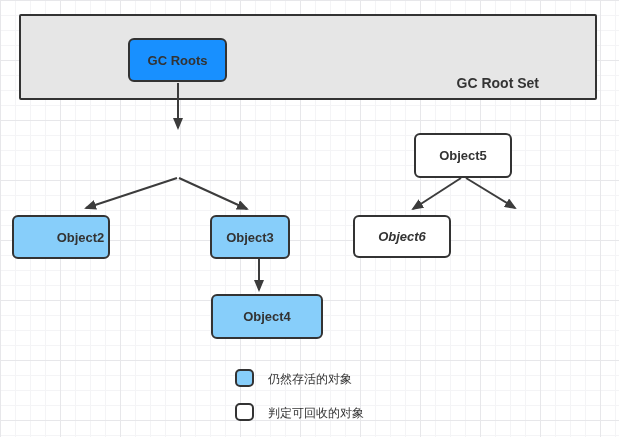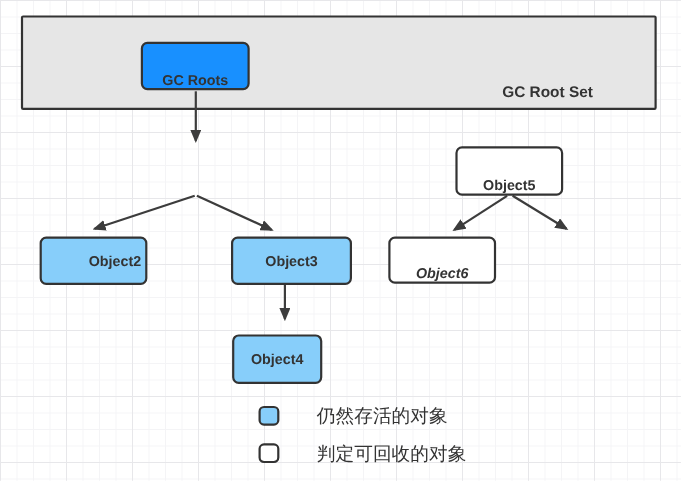--- a/index.html
+++ b/index.html
@@ -53,40 +53,39 @@
     display: flex;
     align-items: center;
     justify-content: center;
     font-size: 13px;
     font-weight: bold;
     color: #333333;
     z-index: 3;
   }
   .node.root  { background: #1890ff; }
   .node.alive { background: #87cefa; }
-  .node.dead  { background: #ffffff; align-items: flex-end; }
+  .node.dead  { background: #ffffff; }
 
   .legend-swatch {
     position: absolute;
     width: 19px; height: 18px;
     box-sizing: border-box;
     border: 2px solid #333333;
     border-radius: 5px;
     z-index: 3;
   }
   .legend-swatch.alive { background: #87cefa; }
   .legend-swatch.dead  { background: #ffffff; }
   .legend-label {
     position: absolute;
-    font-size: 17px;
+    font-size: 12px;
     color: #333333;
     white-space: nowrap;
     line-height: 18px;
     z-index: 3;
-    margin-left: 20px;
   }
 </style>
 </head>
 <body>
 
 <div class="canvas">
 
   <div class="root-set">
     <span class="root-set-label">GC Root Set</span>
   </div>
@@ -98,34 +97,34 @@
       </marker>
     </defs>
     <path d="M178,83 L178,128" stroke="#3c3c3c" stroke-width="2" fill="none" marker-end="url(#arrowhead)"></path>
     <path d="M177,178 L86,208" stroke="#3c3c3c" stroke-width="2" fill="none" marker-end="url(#arrowhead)"></path>
     <path d="M179,178 L247,209" stroke="#3c3c3c" stroke-width="2" fill="none" marker-end="url(#arrowhead)"></path>
     <path d="M259,259 L259,290" stroke="#3c3c3c" stroke-width="2" fill="none" marker-end="url(#arrowhead)"></path>
     <path d="M461,178 L413,209" stroke="#3c3c3c" stroke-width="2" fill="none" marker-end="url(#arrowhead)"></path>
     <path d="M466,178 L515,208" stroke="#3c3c3c" stroke-width="2" fill="none" marker-end="url(#arrowhead)"></path>
   </svg>
 
-  <div class="node root" style="left:128px; top:38px; width:99px; height:44px;align-items:flex-end;">
+  <div class="node root" style="left:128px; top:38px; width:99px; height:44px;">
     <span>GC Roots</span>
   </div>
 
 
-  <div class="node alive" style="left:36px; top:215px; width:98px; height:44px;padding-left:39px;">
+  <div class="node alive" style="left:12px; top:215px; width:98px; height:44px;padding-left:39px;">
     <span>Object2</span>
   </div>
 
-  <div class="node alive" style="left:210px; top:215px; width:110px; height:44px;">
+  <div class="node alive" style="left:210px; top:215px; width:80px; height:44px;">
     <span>Object3</span>
   </div>
 
-  <div class="node alive" style="left:211px; top:304px; width:82px; height:45px;">
+  <div class="node alive" style="left:211px; top:294px; width:112px; height:45px;">
     <span>Object4</span>
   </div>
 
   <div class="node dead" style="left:414px; top:133px; width:98px; height:45px;">
     <span>Object5</span>
   </div>
 
   <div class="node dead" style="left:353px; top:215px; width:98px; height:43px;font-style:italic;">
     <span>Object6</span>
   </div>

